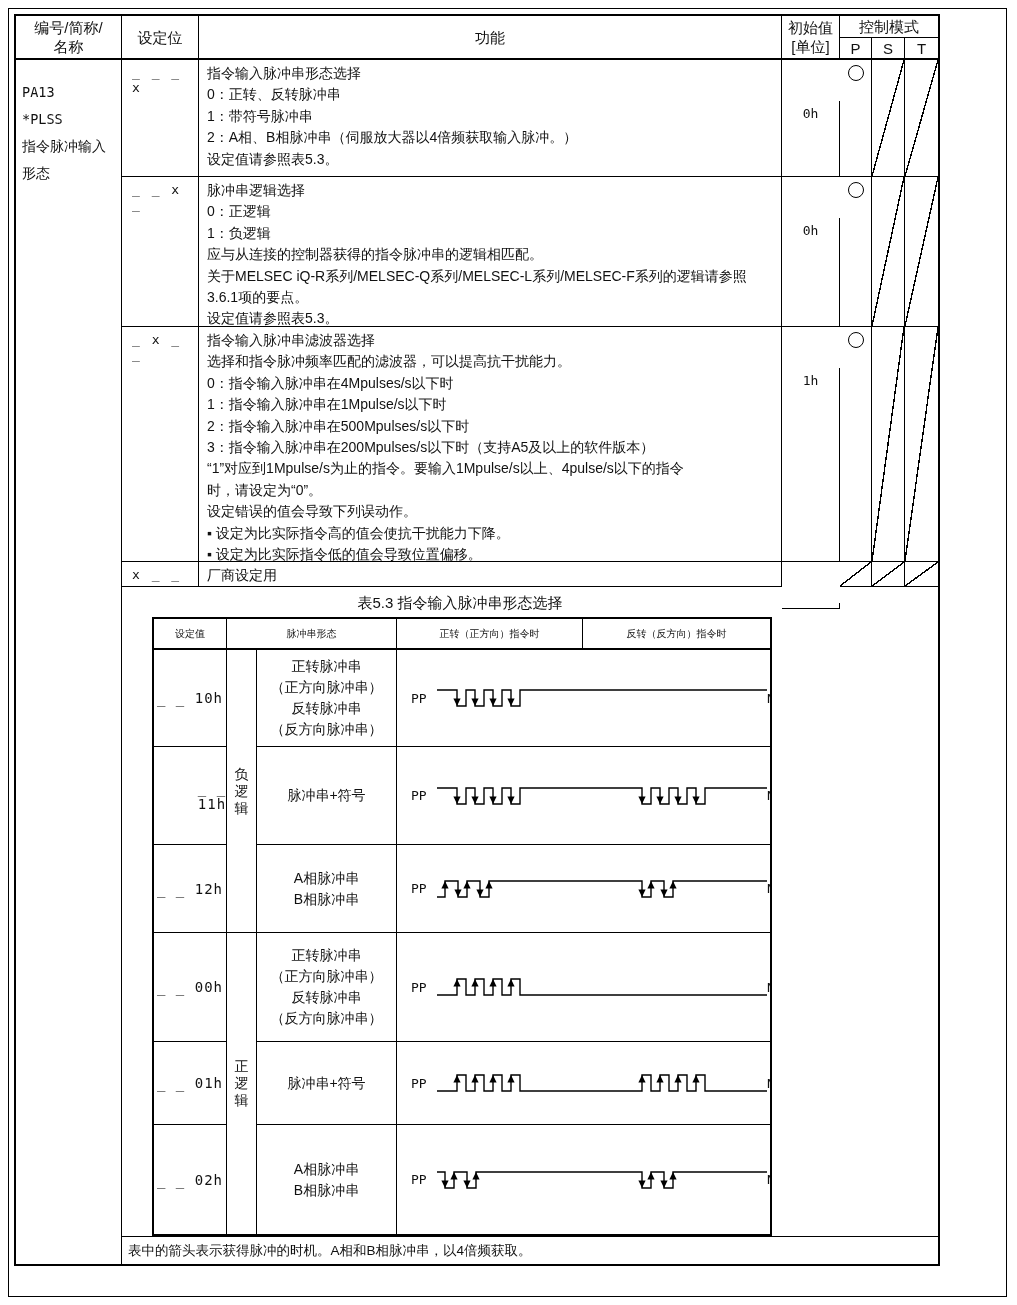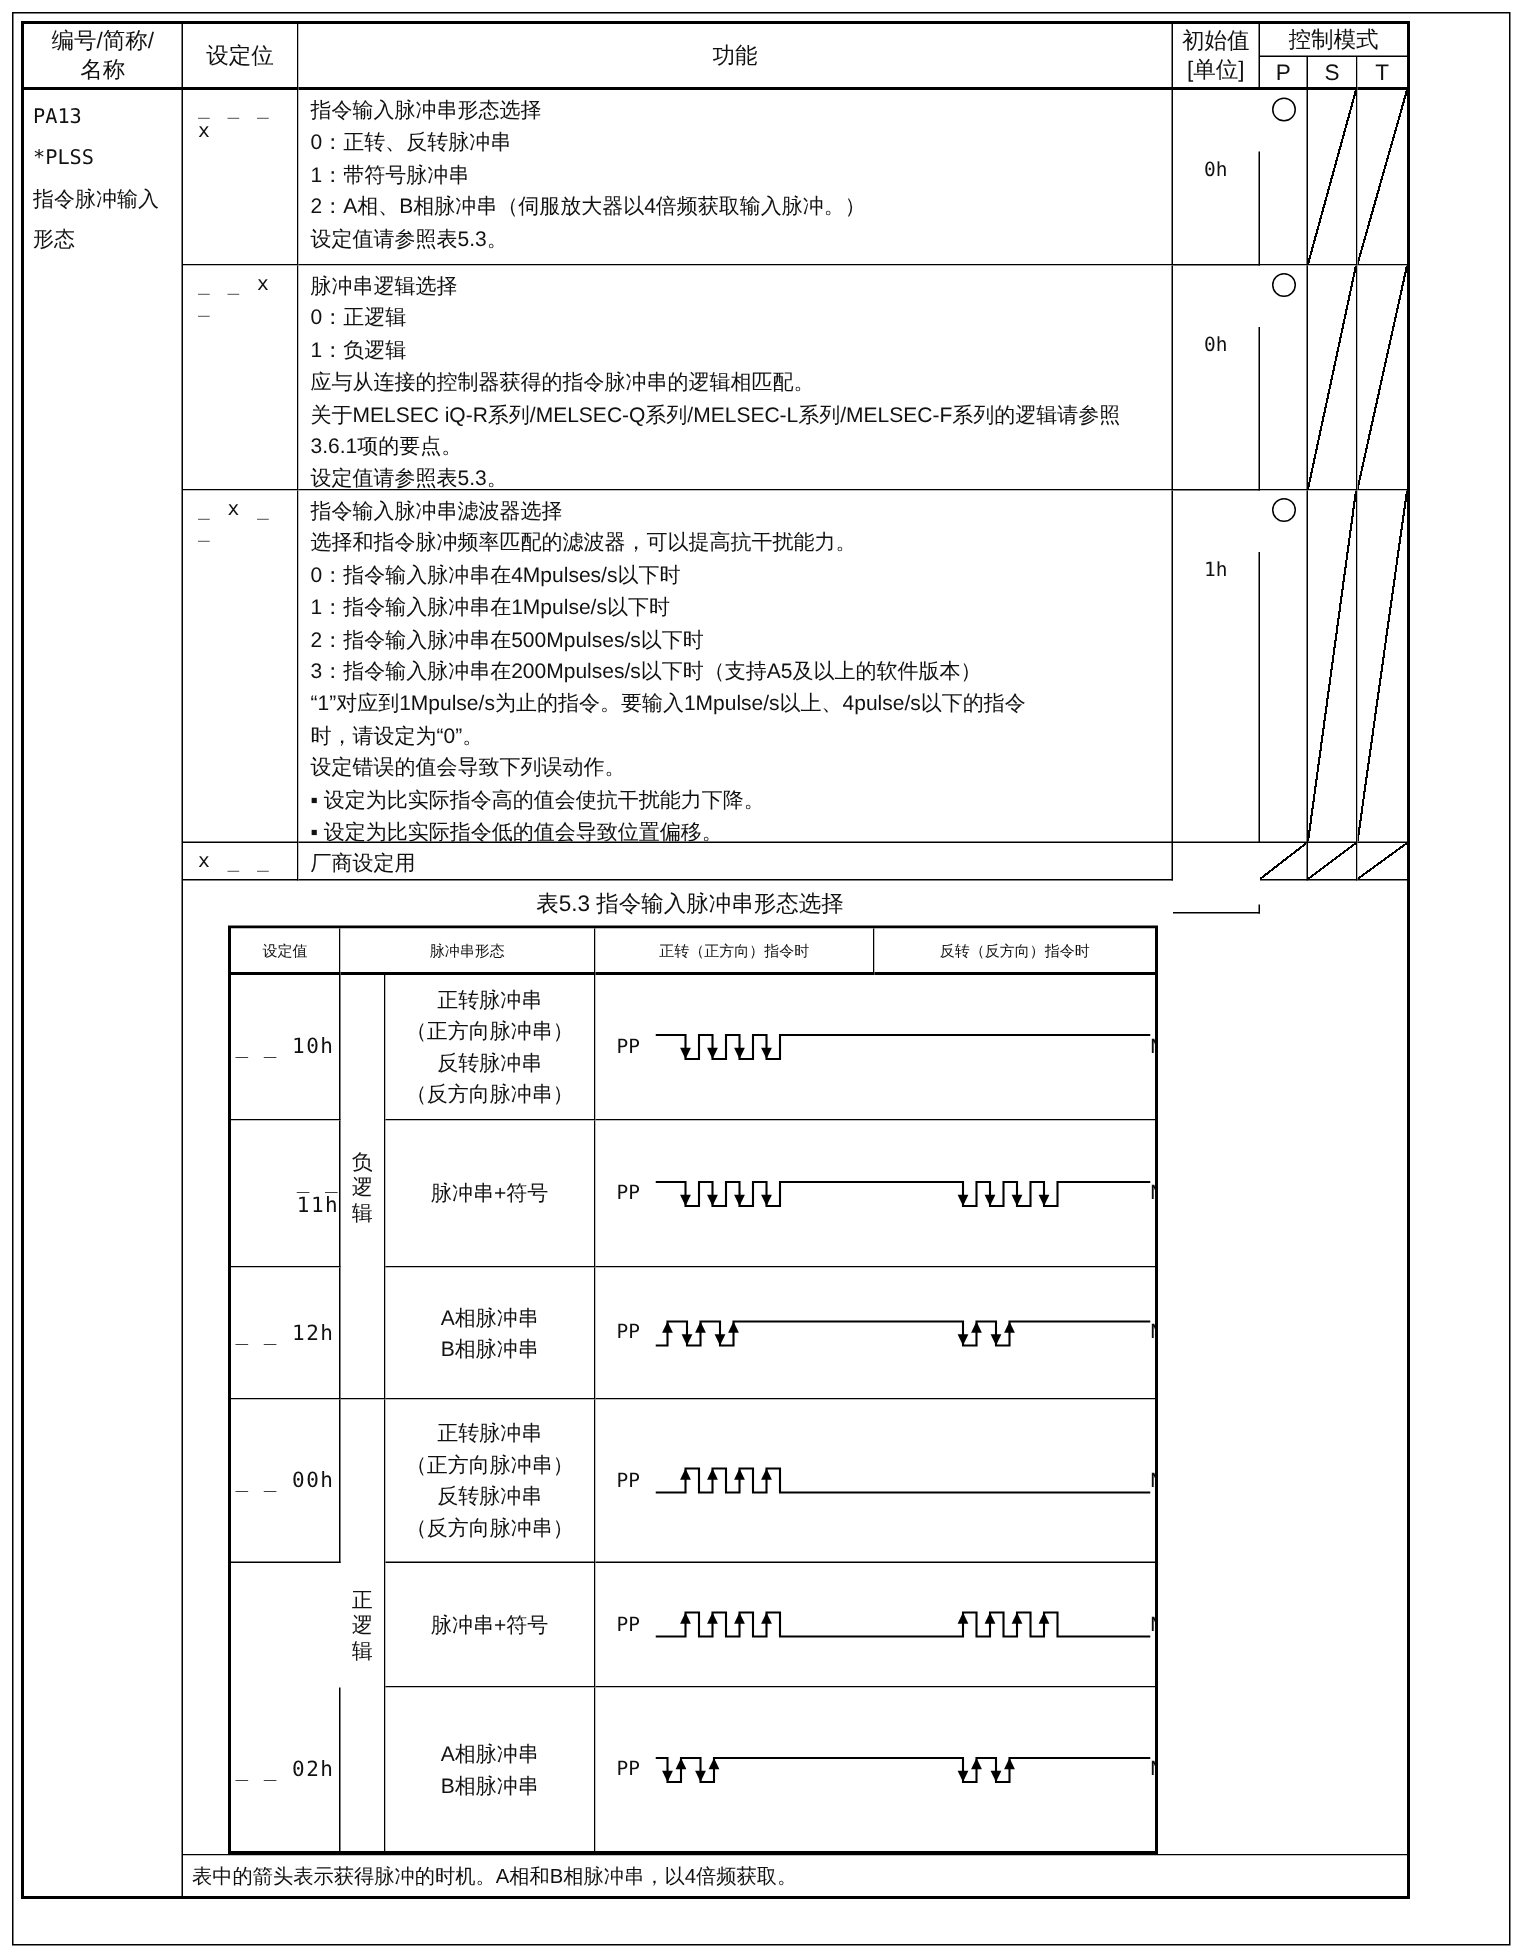--- a/index.html
+++ b/index.html
@@ -10,21 +10,21 @@
         grid-template-columns:106px 77px 583px 58px 32px 33px 33px;
         grid-template-rows:22px 22px 117px 150px 235px 25px 650px 27px;
         border:2px solid #000;background:#fff;}
   .cell{border-right:1px solid #000;border-bottom:1px solid #000;box-sizing:border-box;
         overflow:hidden;background:#fff;}
   .noright{border-right:none!important;}
   .nobottom{border-bottom:none!important;}
   .thickbottom{border-bottom:2px solid #000!important;}
   .hcell{display:flex;flex-direction:column;align-items:center;justify-content:center;
          font-size:15px;text-align:center;line-height:19px;}
-  .param{font-size:14px;line-height:27px;padding:5px 6px;}
+  .param{font-size:14px;line-height:27px;padding:19px 6px;}
   .mono{font-family:"DejaVu Sans Mono",monospace;font-size:13.5px;}
   .bits{font-family:"DejaVu Sans Mono",monospace;font-size:13px;letter-spacing:2px;
         padding:5px 0 0 10px;}
   .func{font-size:14px;line-height:21.4px;padding:3px 8px;}
   .init{font-family:"DejaVu Sans Mono",monospace;font-size:13px;text-align:center;padding-top:5px;margin-top:41px;}
   .circ{width:14px;height:14px;border:1.5px solid #000;border-radius:50%;margin:5px auto 0;}
   .slash{width:100%;height:100%;
          background:linear-gradient(to bottom right,
            transparent calc(50% - 0.7px),#000 calc(50% - 0.7px),
            #000 calc(50% + 0.7px),transparent calc(50% + 0.7px));}
@@ -213,20 +213,21 @@
               <div class="wlabel">NP</div>
               <svg width="330" height="34" viewBox="0 0 330 34">
                 <path d="M0,25 L205,25 L205,9 L214,9 L214,25 L223,25 L223,9 L232,9 L232,25 L241,25 L241,9 L250,9 L250,25 L259,25 L259,9 L268,9 L268,25 L277,25 L330,25" fill="none" stroke="#000" stroke-width="1.4"></path>
                 <polygon points="205,9 201.4,16.5 208.6,16.5" fill="#000"></polygon>
                 <polygon points="223,9 219.4,16.5 226.6,16.5" fill="#000"></polygon>
                 <polygon points="241,9 237.4,16.5 244.6,16.5" fill="#000"></polygon>
                 <polygon points="259,9 255.4,16.5 262.6,16.5" fill="#000"></polygon>
               </svg>
             </div>
           </div>
+          <div class="icell ival" style="grid-area: 6 / 1;">_ _ 01h</div>
           <div class="icell iform" style="grid-area: 6 / 3;">
             <div class="">脉冲串+符号</div>
           </div>
           <div class="icell iwave noright" style="grid-area: 6 / 4 / 7 / 6;">
             <div class="wrow">
               <div class="wlabel">PP</div>
               <svg width="330" height="34" viewBox="0 0 330 34">
                 <path d="M0,25 L20,25 L20,9 L29,9 L29,25 L38,25 L38,9 L47,9 L47,25 L56,25 L56,9 L65,9 L65,25 L74,25 L74,9 L83,9 L83,25 L92,25 L205,25 L205,9 L214,9 L214,25 L223,25 L223,9 L232,9 L232,25 L241,25 L241,9 L250,9 L250,25 L259,25 L259,9 L268,9 L268,25 L277,25 L330,25" fill="none" stroke="#000" stroke-width="1.4"></path>
                 <polygon points="20,9 16.4,16.5 23.6,16.5" fill="#000"></polygon>
                 <polygon points="38,9 34.4,16.5 41.6,16.5" fill="#000"></polygon>

